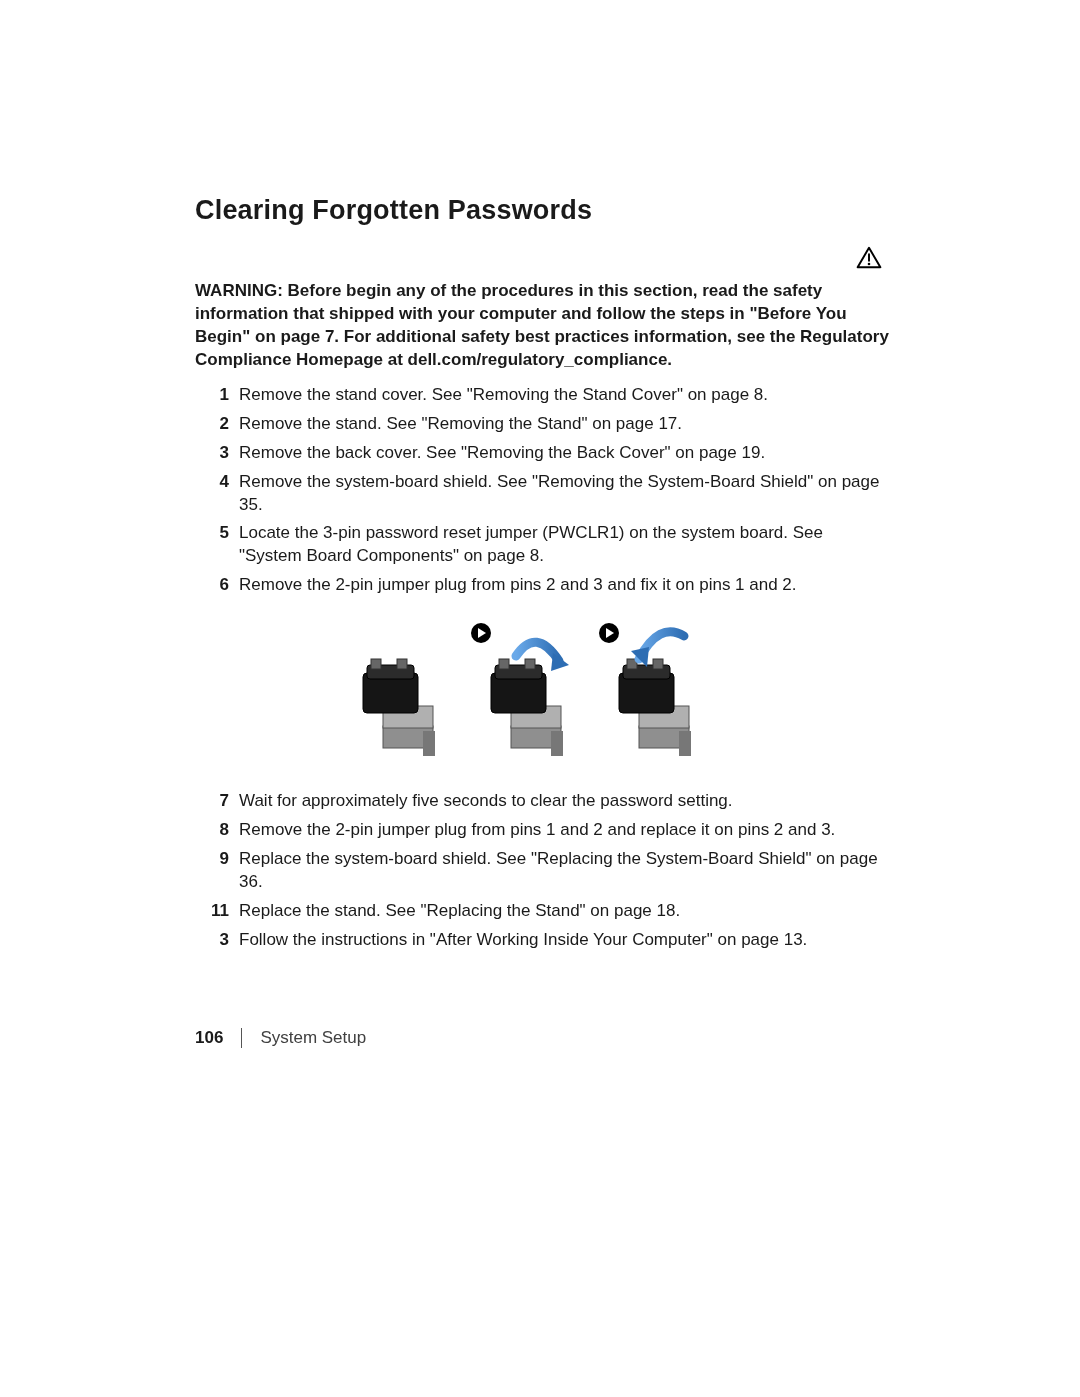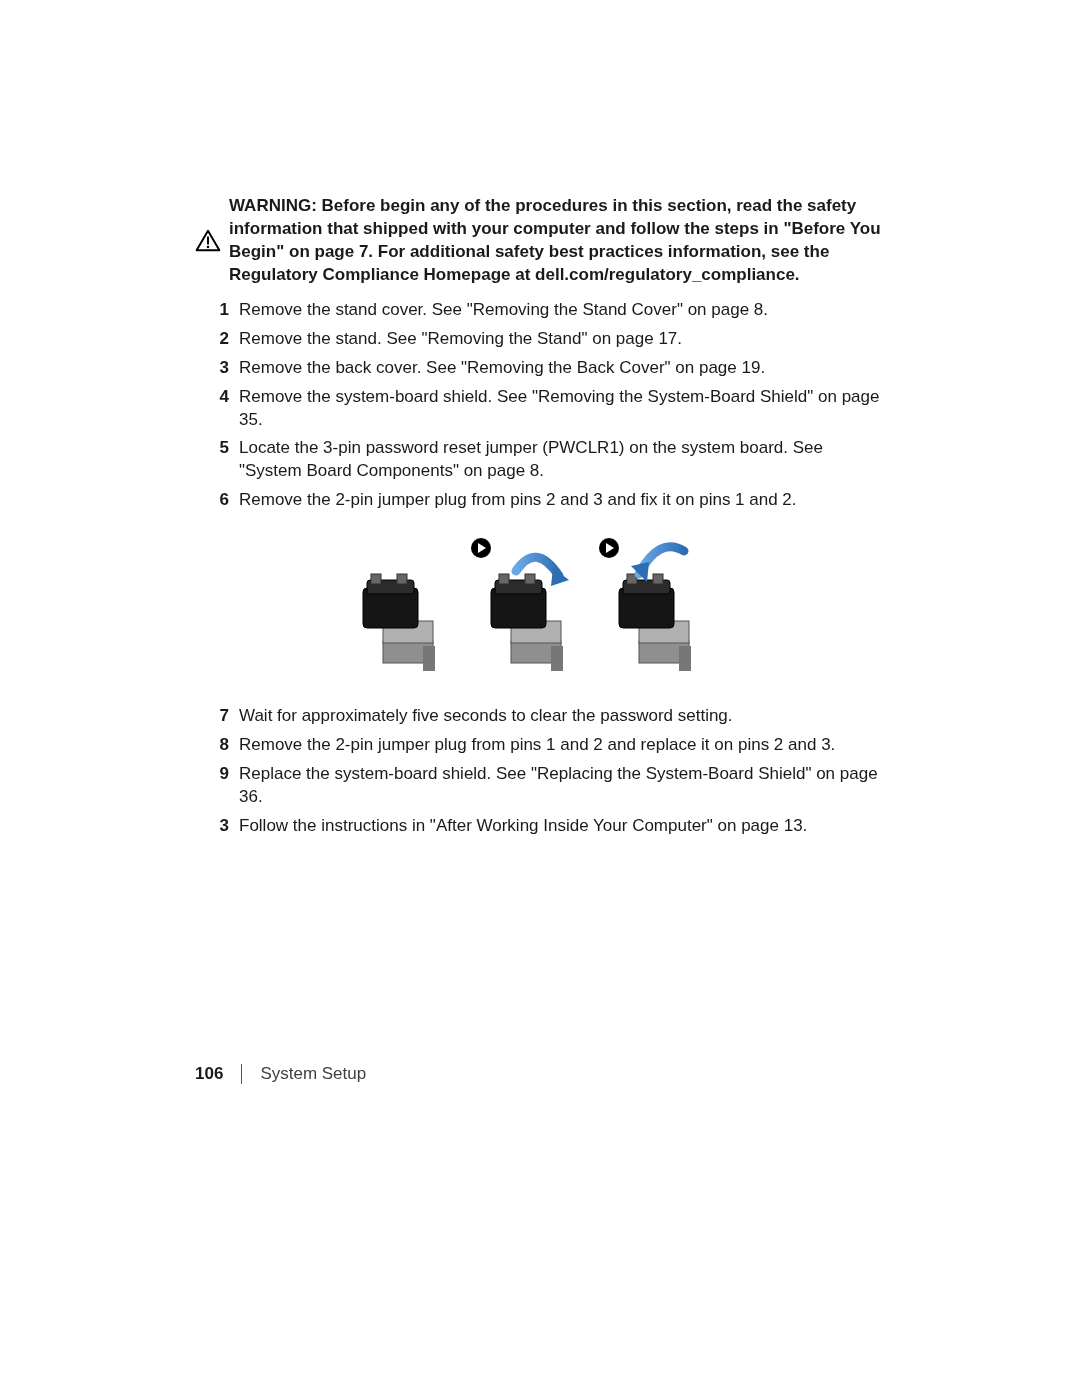--- a/index.html
+++ b/index.html
@@ -17,22 +17,23 @@
     padding: 195px 190px 0 195px;
   }
   h1.title {
     font-size: 27px;
     font-weight: 700;
     margin: 0 0 20px 0;
     letter-spacing: 0.2px;
   }
   .warnblock {
     display: flex;
-    align-items: center;
+    align-items: flex-end;
     margin-bottom: 12px;
+    flex-direction: column;
   }
   .warnblock .icon-wrap {
     width: 34px;
     flex: 0 0 34px;
     display: flex;
     justify-content: flex-start;
   }
   .warnblock .icon-wrap svg {
     width: 26px;
     height: 23px;
@@ -73,21 +74,21 @@
     height: 145px;
   }
   .footer {
     position: absolute;
     left: 195px;
     bottom: 335px; 
   }
   
   .footer {
     bottom: auto;
-    top: 1064px;
+    top: 1028px;
     font-size: 17px;
     color: #333;
     display: flex;
     align-items: center;
     gap: 18px;
   }
   .footer .pnum {
     font-weight: 700;
     color: #1a1a1a;
   }
@@ -98,20 +99,21 @@
   }
   .footer .section {
     color: #404040;
   }
 </style>
 </head>
 <body>
 
 <div class="page">
 
+  <h1 class="title">Clearing Forgotten Passwords</h1>
 
   <div class="warnblock">
     <span class="icon-wrap">
       <svg viewBox="0 0 32 28">
         <polygon points="16,2 30,26 2,26" fill="none" stroke="#000" stroke-width="2.4" stroke-linejoin="round"></polygon>
         <line x1="16" y1="10" x2="16" y2="18" stroke="#000" stroke-width="2.4" stroke-linecap="round"></line>
         <circle cx="16" cy="22" r="1.6" fill="#000"></circle>
       </svg>
     </span>
     <div class="wtext">WARNING:  Before begin any of the procedures in this section, read the safety information that shipped with your computer and follow the steps in  "Before You Begin" on page 7. For additional safety best practices information, see the Regulatory Compliance Homepage at dell.com/regulatory_compliance.</div>
@@ -204,20 +206,24 @@
       </li>
       <li>
         <span class="num">8</span>
         <span class="txt">Remove the 2-pin jumper plug from pins 1 and 2 and replace it on pins 2 and 3.</span>
       </li>
       <li>
         <span class="num">9</span>
         <span class="txt">Replace the system-board shield. See "Replacing the System-Board Shield" on page 36.</span>
       </li>
       <li>
+        <span class="num">11</span>
+        <span class="txt">Replace the stand. See "Replacing the Stand" on page 18.</span>
+      </li>
+      <li>
         <span class="num">3</span>
         <span class="txt">Follow the instructions in "After Working Inside Your Computer" on page 13.</span>
       </li>
     </ol>
 
   <div class="footer">
     <span class="pnum">106</span>
     <span class="divider"></span>
     <span class="section">System Setup</span>
   </div>

